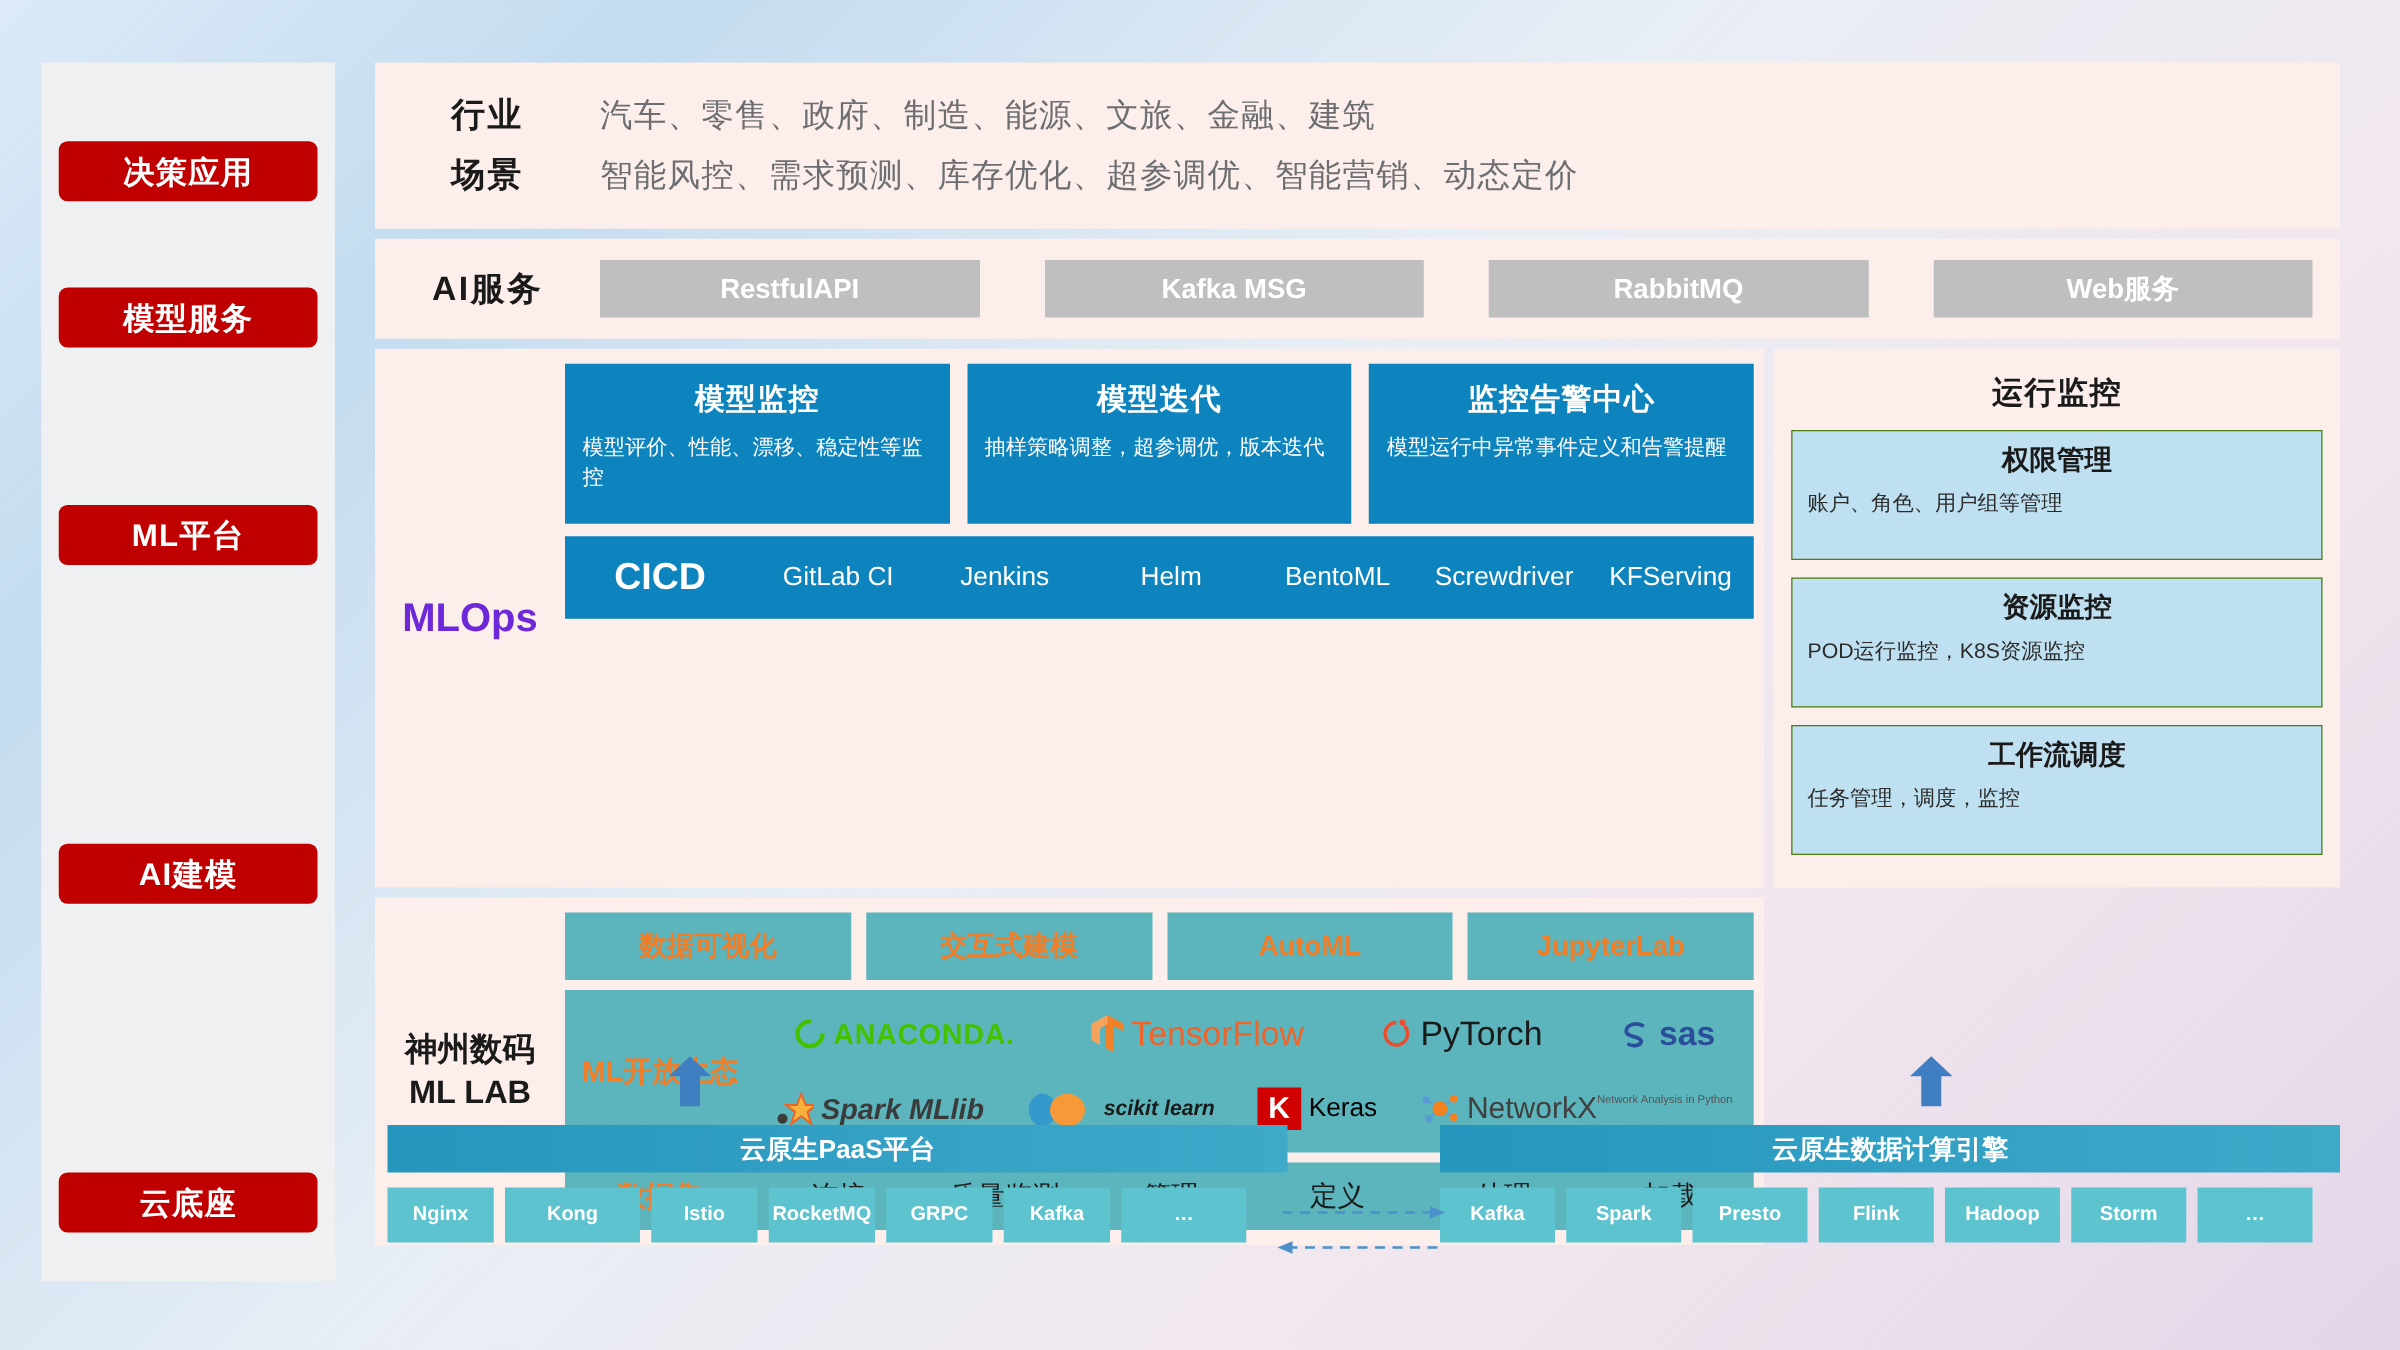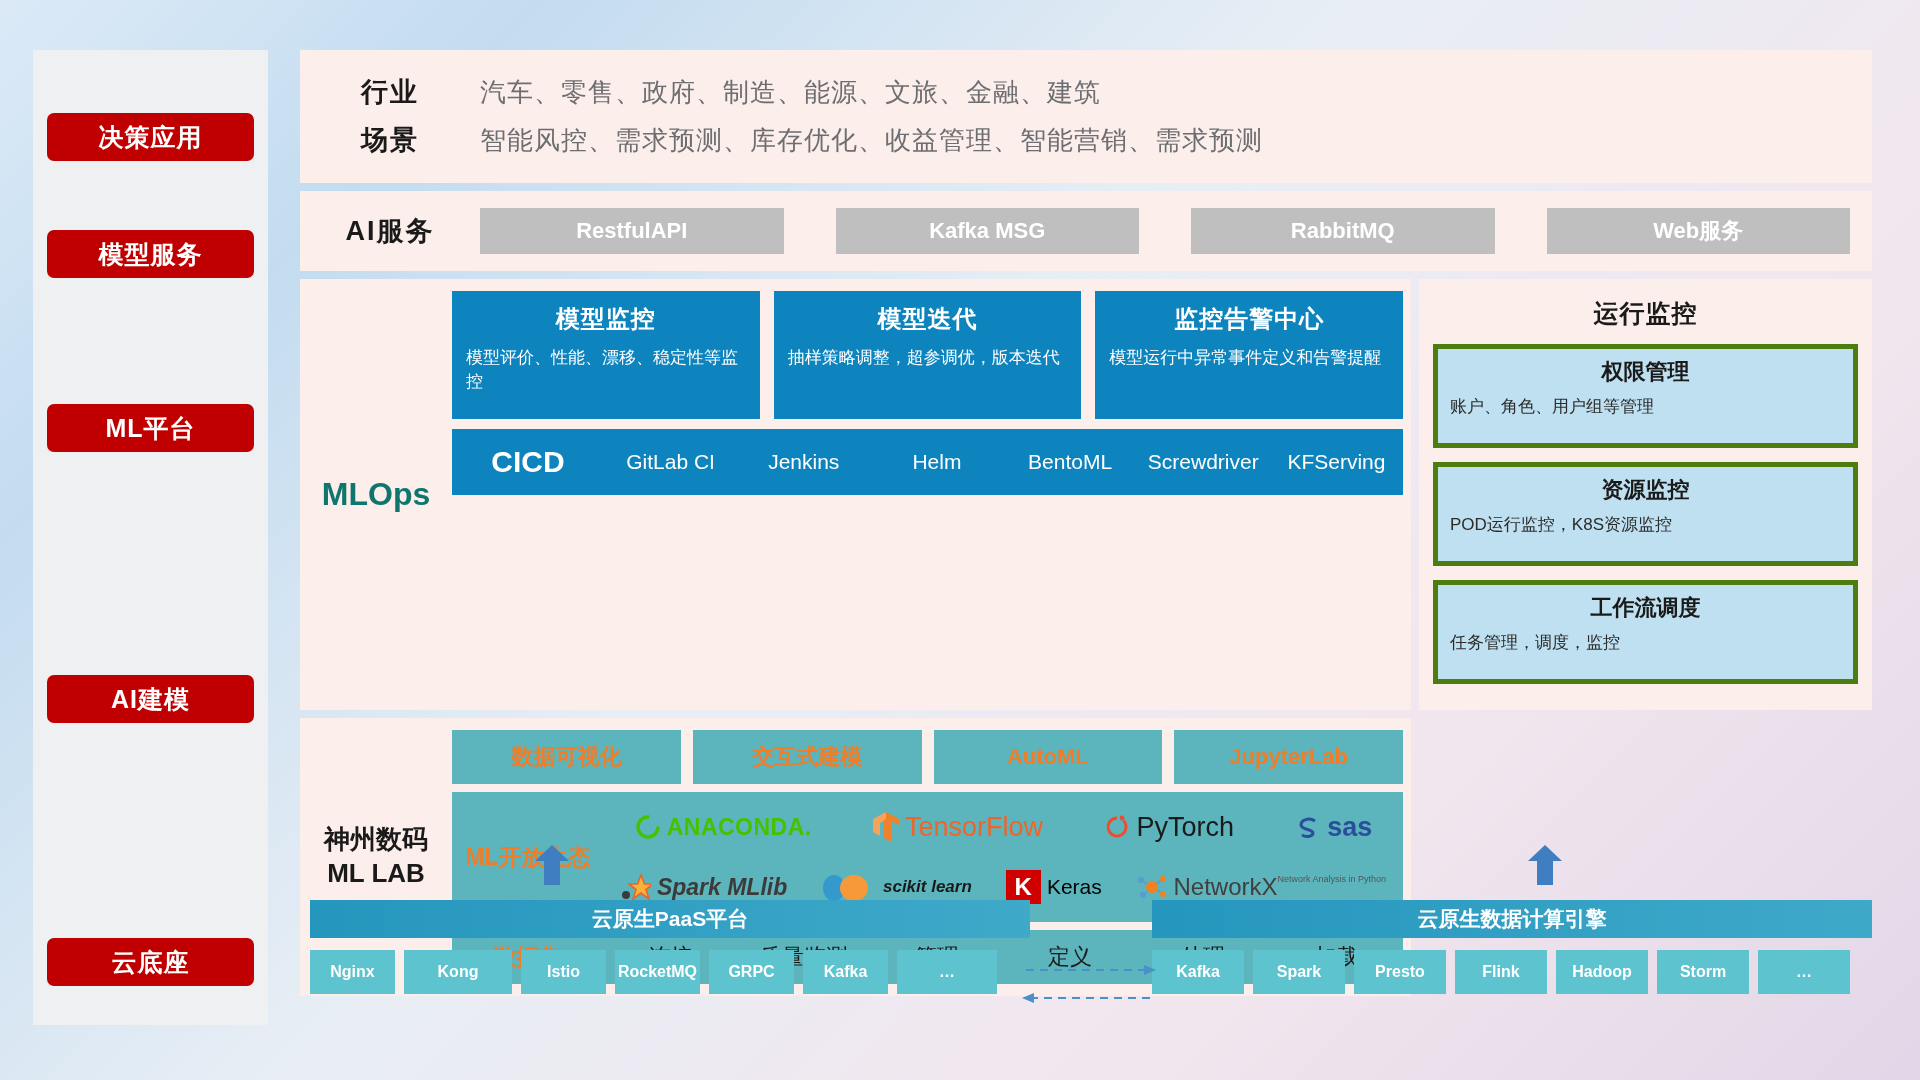--- a/index.html
+++ b/index.html
@@ -58,21 +58,21 @@
     flex: 1; height: 46px; background: #bfbfbf; color: #ffffff;
     font-size: 22px; font-weight: bold;
     display: flex; align-items: center; justify-content: center;
   }
 
   
   #row-mid { display: flex; gap: 8px; margin-top: 8px; }
   #band-mlops { width: 1111px; background: #fceeea; display: flex; padding: 12px 0; }
   .mlops-key {
     width: 152px; flex: none; display: flex; align-items: center; justify-content: center;
-    font-size: 32px; font-weight: bold; color: #0f766e;
+    font-size: 32px; font-weight: bold; color: #6d28d9;
   }
   .mlops-right { flex: 1; padding-right: 8px; }
   .mlops-cards { display: flex; gap: 14px; }
   .mlops-card {
     flex: 1; background: #0d84bd; color: #ffffff;
     padding: 12px 14px 14px 14px; height: 128px; overflow: hidden;
   }
   .mlops-card h4 {
     font-size: 24px; font-weight: bold; text-align: center;
     margin-bottom: 11px; letter-spacing: 1px;
@@ -94,21 +94,21 @@
 
   
   #band-monitor {
     flex: 1; background: #fceeea; padding: 10px 14px 12px 14px;
   }
   .mon-title {
     text-align: center; font-size: 25px; font-weight: bold;
     color: #1a1a1a; letter-spacing: 1px; margin: 8px 0 14px 0;
   }
   .mon-card {
-    background: #bfe0f0; border: 5px solid #4d7c0f;
+    background: #bfe0f0; border: 1px solid #4d7c0f;
     padding: 8px 12px 12px 12px; margin-bottom: 14px; height: 104px;
   }
   .mon-card h5 {
     text-align: center; font-size: 22px; font-weight: bold;
     color: #1a1a1a; margin-bottom: 8px;
   }
   .mon-card p { font-size: 17px; color: #2b2b2b; line-height: 1.4; }
 
   
   #row-model { display: flex; gap: 8px; margin-top: 8px; }
@@ -197,21 +197,21 @@
 
 <div id="stack">
 
   <div class="band" id="band-apps">
     <div class="kv-row">
       <div class="kv-key">行业</div>
       <div class="kv-val">汽车、零售、政府、制造、能源、文旅、金融、建筑</div>
     </div>
     <div class="kv-row">
       <div class="kv-key">场景</div>
-      <div class="kv-val">智能风控、需求预测、库存优化、收益管理、智能营销、需求预测</div>
+      <div class="kv-val">智能风控、需求预测、库存优化、超参调优、智能营销、动态定价</div>
     </div>
   </div>
 
   <div class="band" id="band-svc">
     <div class="svc-key">AI服务</div>
     <div class="svc-boxes">
       <div class="svc-box">RestfulAPI</div>
       <div class="svc-box">Kafka MSG</div>
       <div class="svc-box">RabbitMQ</div>
       <div class="svc-box">Web服务</div>

